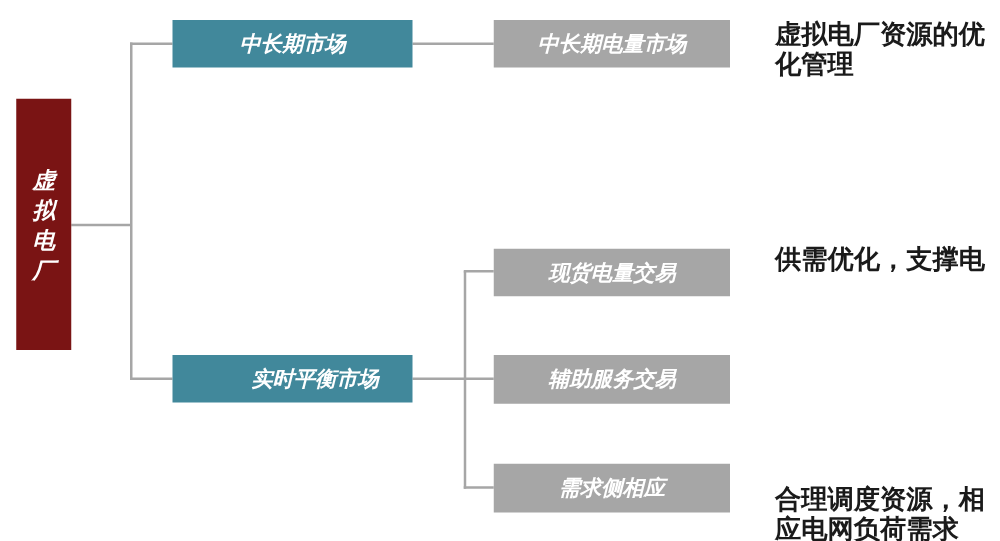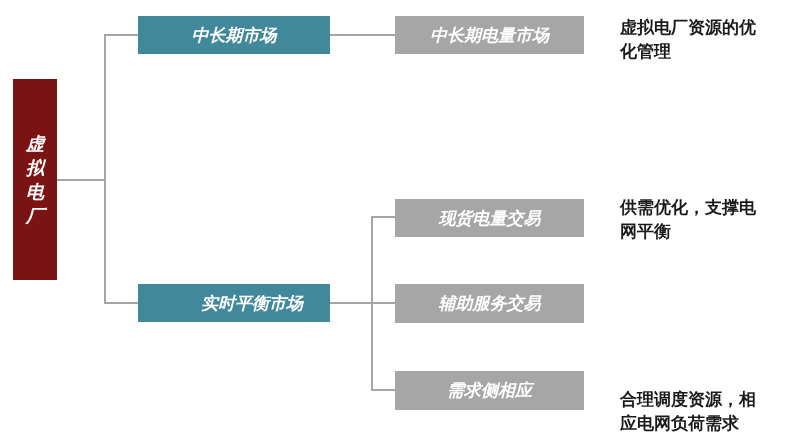--- a/index.html
+++ b/index.html
@@ -40,21 +40,21 @@
   .box.teal {
     background: var(--teal-color, #41889B);
   }
   .box.gray {
     background: var(--gray-color, #A6A6A6);
   }
   .annotation {
     position: absolute;
     color: var(--text-color, #1A1A1A);
     font-weight: 700;
-    font-size: 17px;
+    font-size: 21px;
     line-height: 24px;
     white-space: nowrap;
   }
 </style>
 </head>
 <body>
 
 <div class="canvas">
 
   <div class="line" style="left:57px; top:179px; width:48px; height:2px;"></div>
@@ -93,20 +93,19 @@
   <div class="box gray" style="left:395px; top:371px; width:189px; height:39px;">
     <span>需求侧相应</span>
   </div>
 
   <div class="annotation" style="left:620px; top:16px;">
     <div>虚拟电厂资源的优</div>
     <div>化管理</div>
   </div>
   <div class="annotation" style="left:620px; top:196px;">
     <div>供需优化，支撑电</div>
-    <div>网平衡</div>
   </div>
   <div class="annotation" style="left:620px; top:388px;">
     <div>合理调度资源，相</div>
     <div>应电网负荷需求</div>
   </div>
 
 </div>
 
 </body></html>

